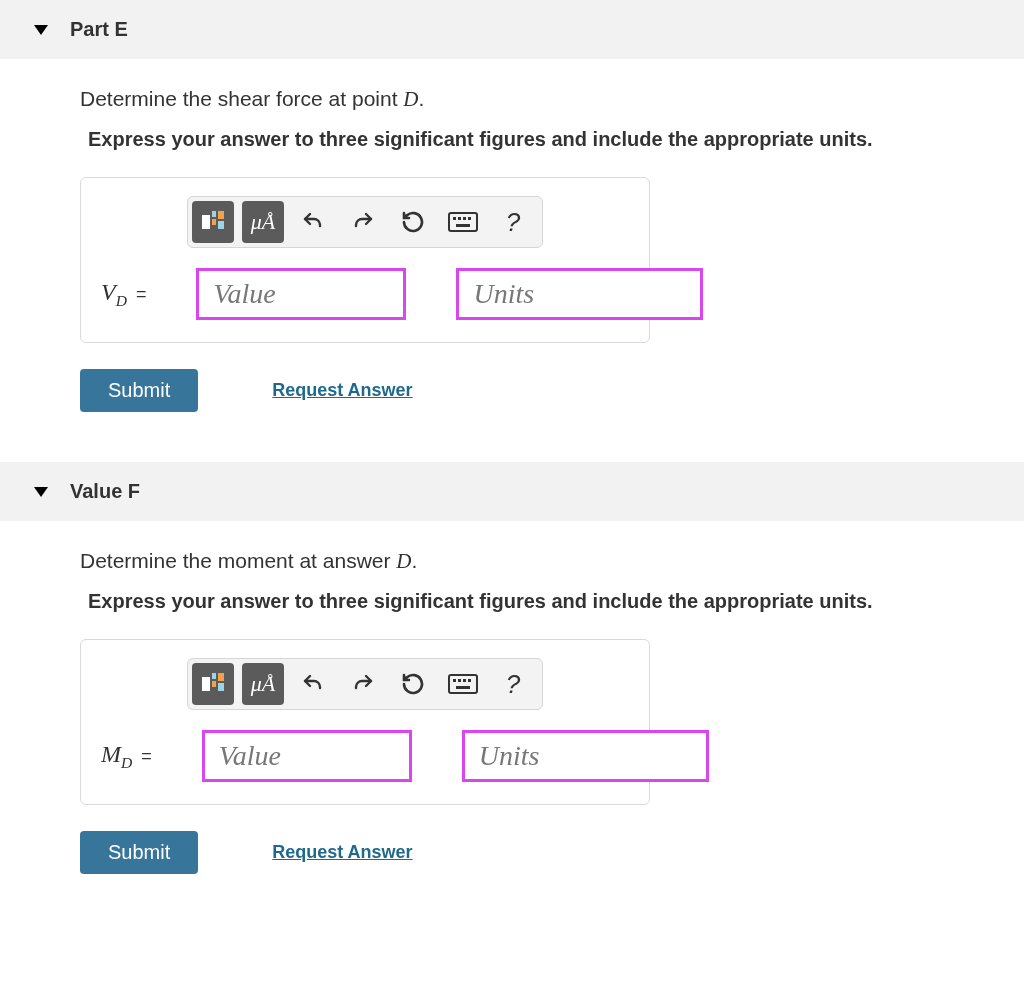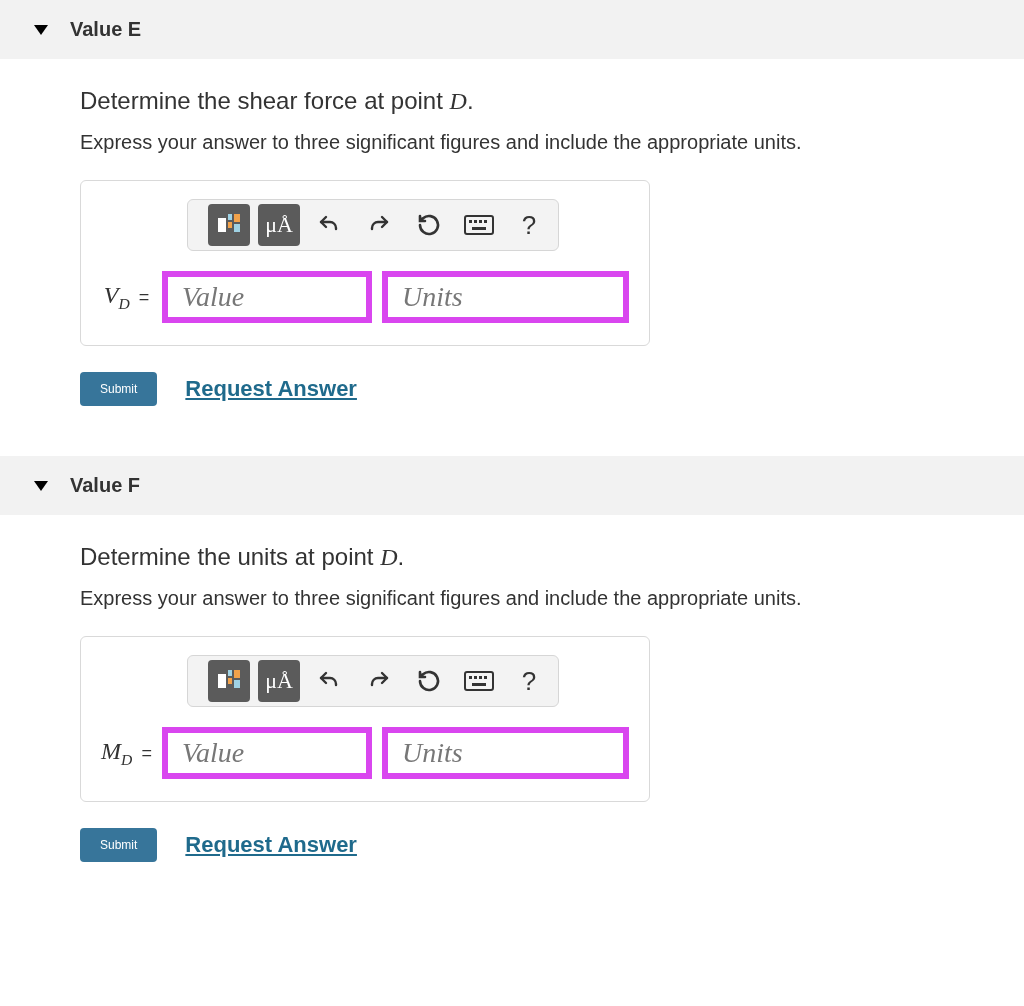--- a/index.html
+++ b/index.html
@@ -21,38 +21,39 @@
     cursor: pointer;
   }
   .caret {
     width: 0; height: 0;
     border-left: 7px solid transparent;
     border-right: 7px solid transparent;
     border-top: 10px solid #000;
   }
   .part-title { font-weight: 700; font-size: 20px; }
   .part-body { padding: 28px 20px 10px 80px; }
-  .prompt { font-size: 24px; margin: 0 0 16px 0; }
-  .instruction { font-weight: 400; font-size: 20px; margin: 0 0 26px 0; }
+  .prompt { font-size: 21px; margin: 0 0 16px 0; }
+  .instruction { font-weight: 700; font-size: 20px; margin: 0 0 26px 8px; }
   .answer-box {
     border: 1px solid #d9d9d9;
     border-radius: 6px;
     padding: 18px 20px 22px 20px;
     width: 570px;
     background: #fff;
   }
   .toolbar {
     margin-left: 86px;
     display: inline-flex;
     align-items: center;
     gap: 0;
     background: #f3f3f3;
     border: 1px solid #d6d6d6;
     border-radius: 6px;
-    padding: 4px 8px 4px 20px;
+    padding: 4px 8px 4px 4px;
+    font-style: italic;
   }
   .tool-btn {
     width: 42px; height: 42px;
     display: inline-flex;
     align-items: center;
     justify-content: center;
     margin-right: 8px;
     border-radius: 4px;
     cursor: pointer;
   }
@@ -71,65 +72,67 @@
     font-family: "Times New Roman", Times, serif;
     font-style: italic;
     font-size: 24px;
     width: 80px;
     text-align: center;
     white-space: nowrap;
   }
   .var-label sub { font-size: 0.65em; font-style: italic; }
   .eq { font-style: normal; font-family: Arial, sans-serif; font-size: 18px; margin-left: 4px; }
   .field {
-    border: 6px solid #d946ef;
+    border: 3px solid #d946ef;
     height: 52px;
     font-family: "Times New Roman", Times, serif;
     font-style: italic;
     font-size: 28px;
     color: #777;
     padding: 0 14px;
     background: #fff;
     outline: none;
+    margin-left: 40px;
   }
   .field::placeholder { color: #777; font-style: italic; }
   .value-field { width: 210px; }
   .units-field { width: 247px; font-style: italic; }
   .actions {
     margin-top: 26px;
     display: flex;
     align-items: center;
     gap: 28px;
   }
   .submit-btn {
     background: #37759a;
     color: #fff;
     border: none;
     border-radius: 4px;
-    padding: 10px 20px;
-    font-size: 12px;
+    padding: 10px 28px;
+    font-size: 20px;
     cursor: pointer;
   }
   .request-link {
     color: #1f6a8c;
     text-decoration: underline;
     font-weight: 700;
-    font-size: 22px;
-    cursor: pointer;
+    font-size: 18px;
+    cursor: pointer;
+    margin-left: 46px;
   }
   
   svg { display: block; }
 </style>
 </head>
 <body>
 
 <div class="part-block">
   <div class="part-header">
     <span class="caret"></span>
-    <span class="part-title">Value E</span>
+    <span class="part-title">Part E</span>
   </div>
   <div class="part-body">
     <p class="prompt">
       <span>Determine the shear force at point </span><i style="font-family:'Times New Roman',serif;">D</i><span>.</span>
     </p>
     <p class="instruction">Express your answer to three significant figures and include the appropriate units.</p>
 
     <div class="answer-box">
       <div class="toolbar">
         <span class="tool-btn tool-dark first">
@@ -191,21 +194,21 @@
   </div>
 </div>
 
 <div class="part-block">
   <div class="part-header">
     <span class="caret"></span>
     <span class="part-title">Value F</span>
   </div>
   <div class="part-body">
     <p class="prompt">
-      <span>Determine the units at point </span><i style="font-family:'Times New Roman',serif;">D</i><span>.</span>
+      <span>Determine the moment at answer </span><i style="font-family:'Times New Roman',serif;">D</i><span>.</span>
     </p>
     <p class="instruction">Express your answer to three significant figures and include the appropriate units.</p>
 
     <div class="answer-box">
       <div class="toolbar">
         <span class="tool-btn tool-dark first">
           <svg width="26" height="26" viewBox="0 0 26 26">
               <rect x="2" y="6" width="8" height="14" fill="#fff"></rect>
               <rect x="12" y="2" width="4" height="6" fill="#9fd2e4"></rect>
               <rect x="12" y="10" width="4" height="6" fill="#f2a24a"></rect>

